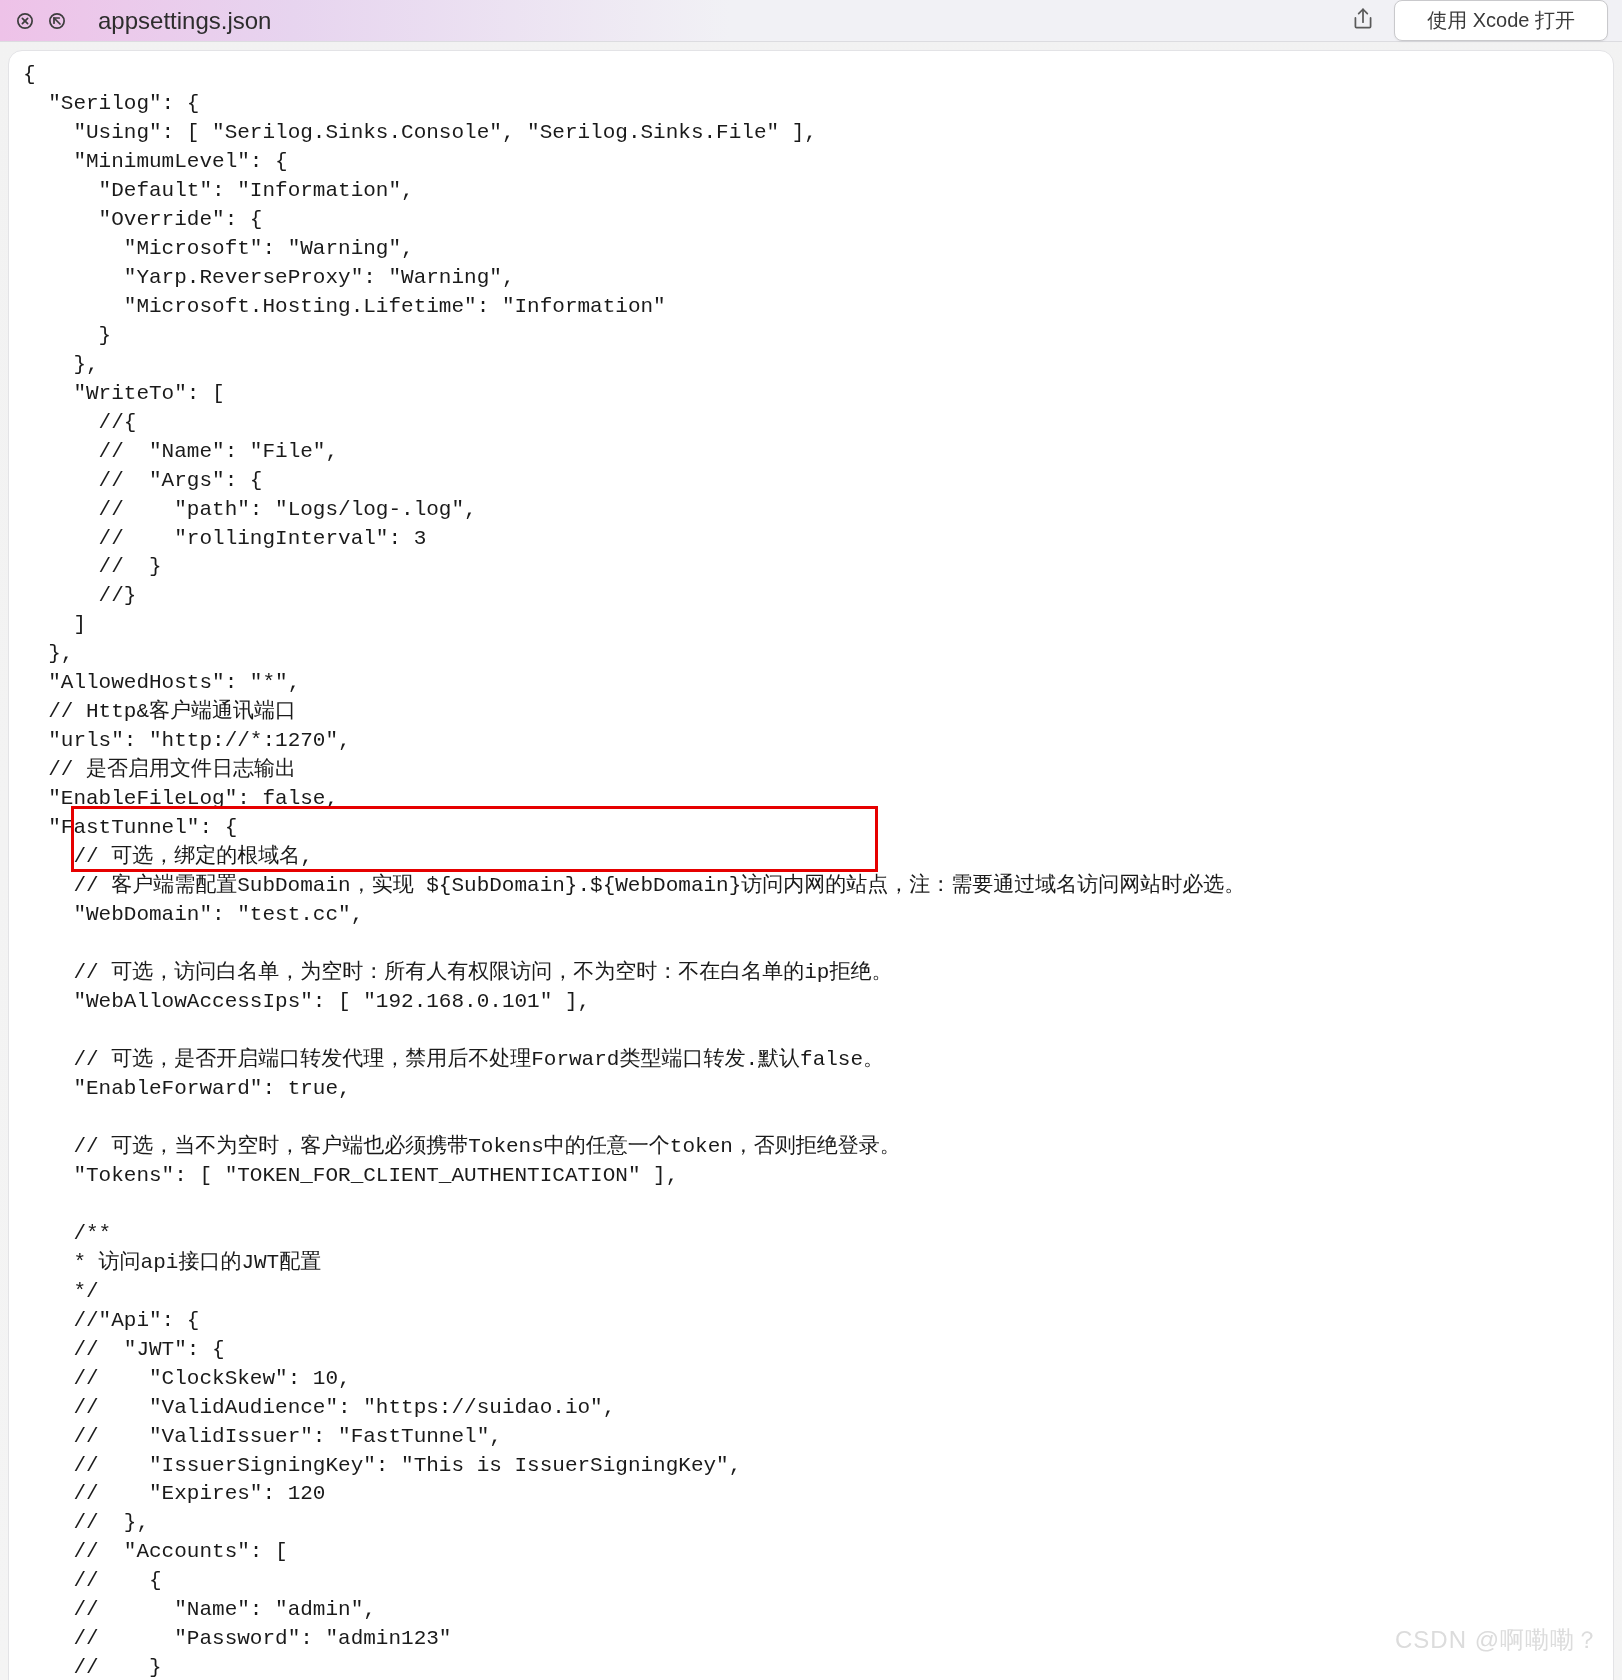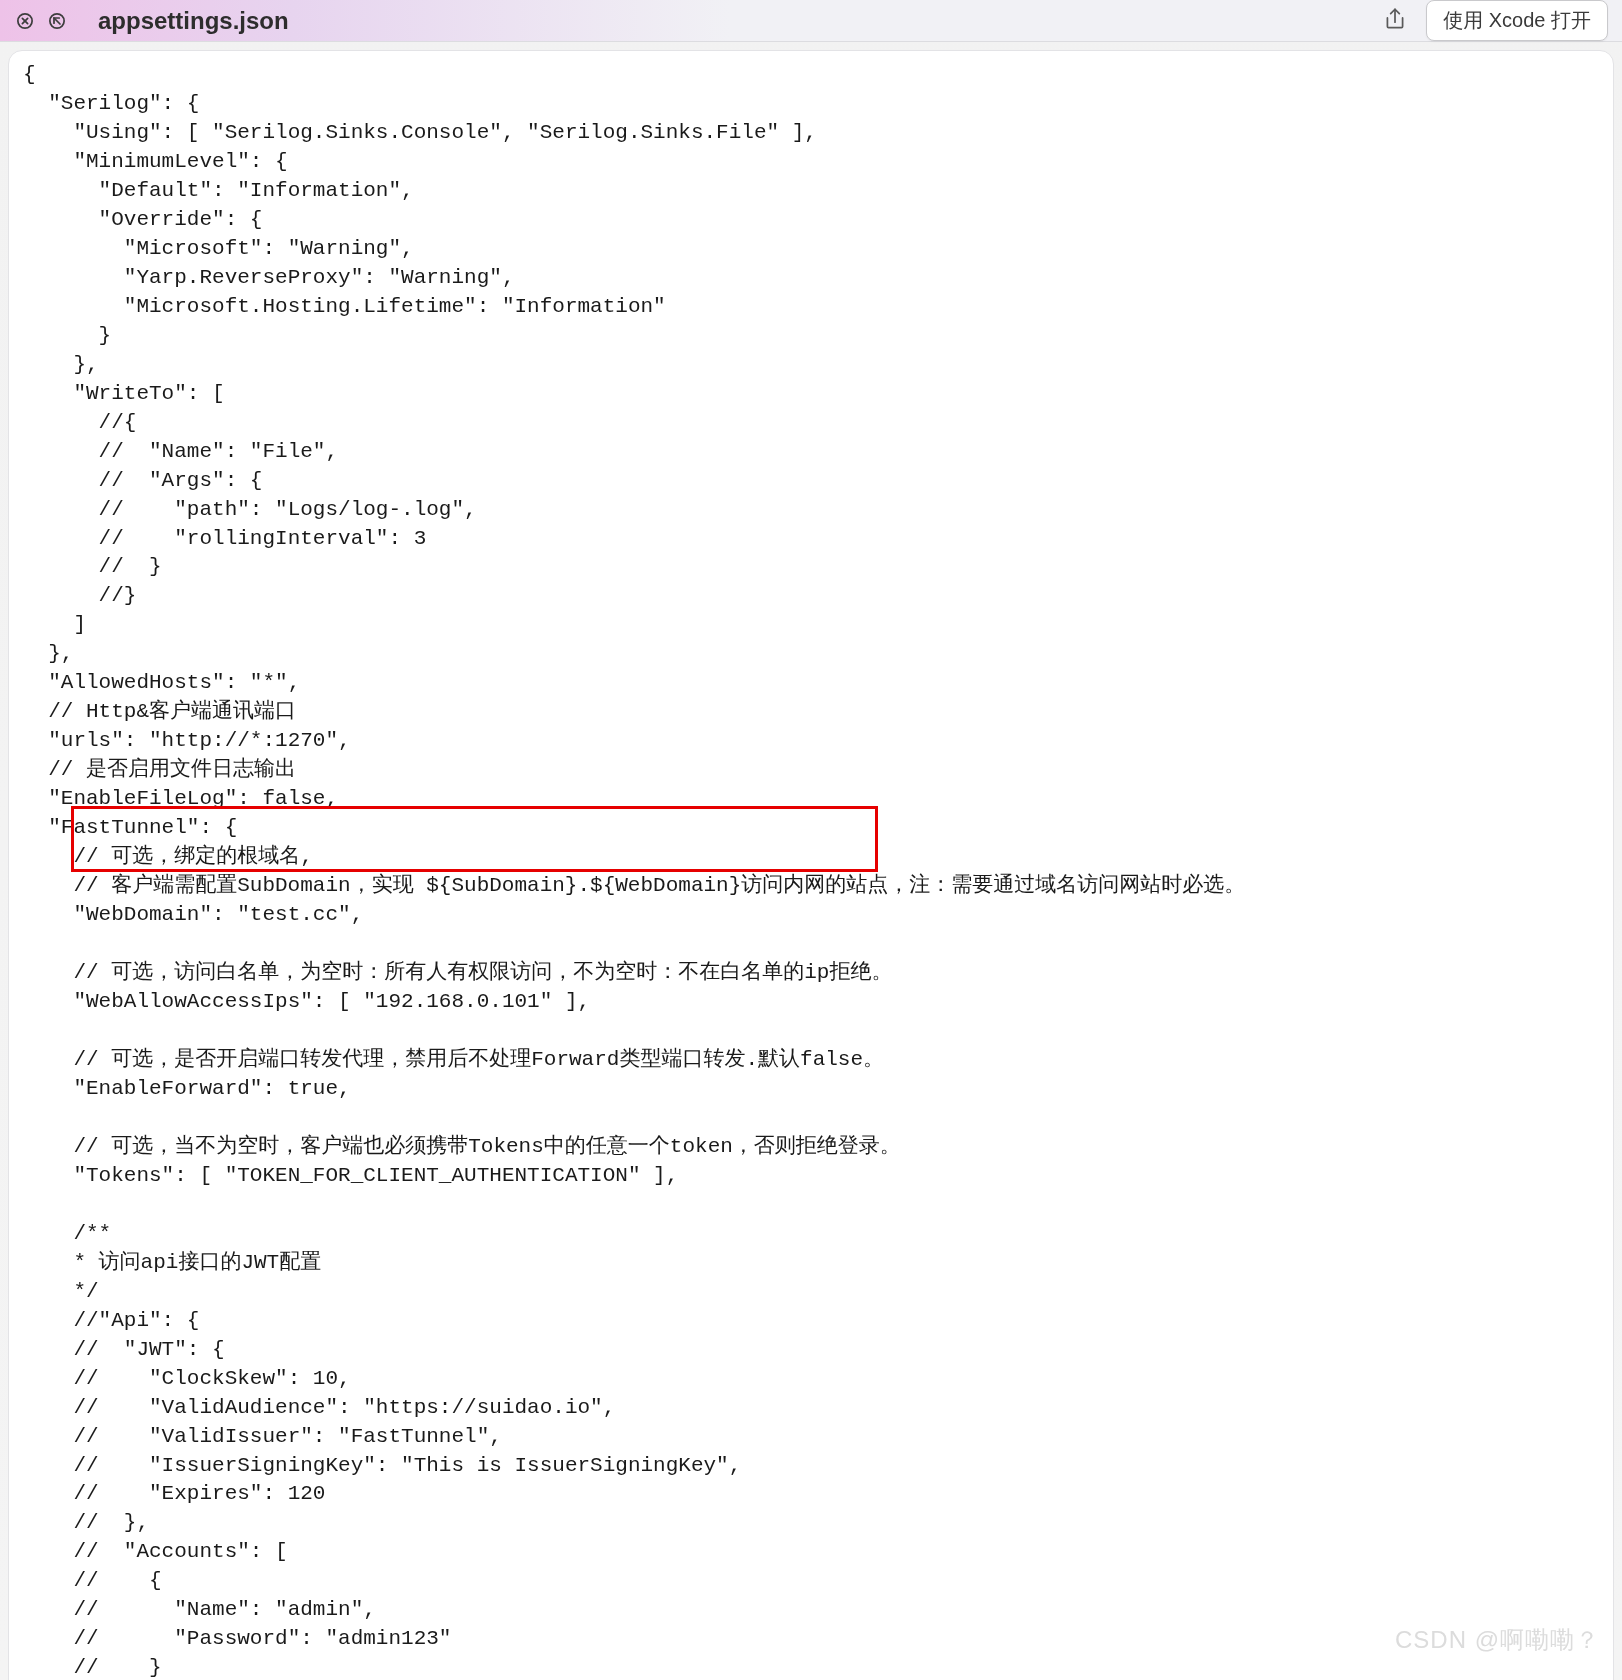--- a/index.html
+++ b/index.html
@@ -27,30 +27,30 @@
     width:22px; height:22px; border-radius:50%;
     display:flex; align-items:center; justify-content:center;
     font-size:15px; font-weight:700; color:#3d3d3d;
   }
   .tb-close { background:transparent; }
   .tb-close svg { width:18px; height:18px; }
   .tb-sec svg { width:18px; height:18px; }
   .title {
     margin-left: 20px;
     font-size: 24px;
-    font-weight: 700;
+    font-weight: 400;
     color: #2d2d2d;
   }
   .tb-right { margin-left:auto; display:flex; align-items:center; gap:18px; }
   .share-icon svg { width:26px; height:26px; stroke:#5a5a5a; }
   .open-btn {
     background:#fff;
     border:1px solid #c9c9cc;
     border-radius:8px;
-    padding:6px 16px;
+    padding:6px 32px;
     font-size:20px;
     color:#3a3a3a;
     box-shadow: 0 1px 0 rgba(255,255,255,.6) inset, 0 1px 2px rgba(0,0,0,.05);
     cursor:pointer;
   }
   .content-wrap {
     flex:1;
     padding:8px;
   }
   .content {

